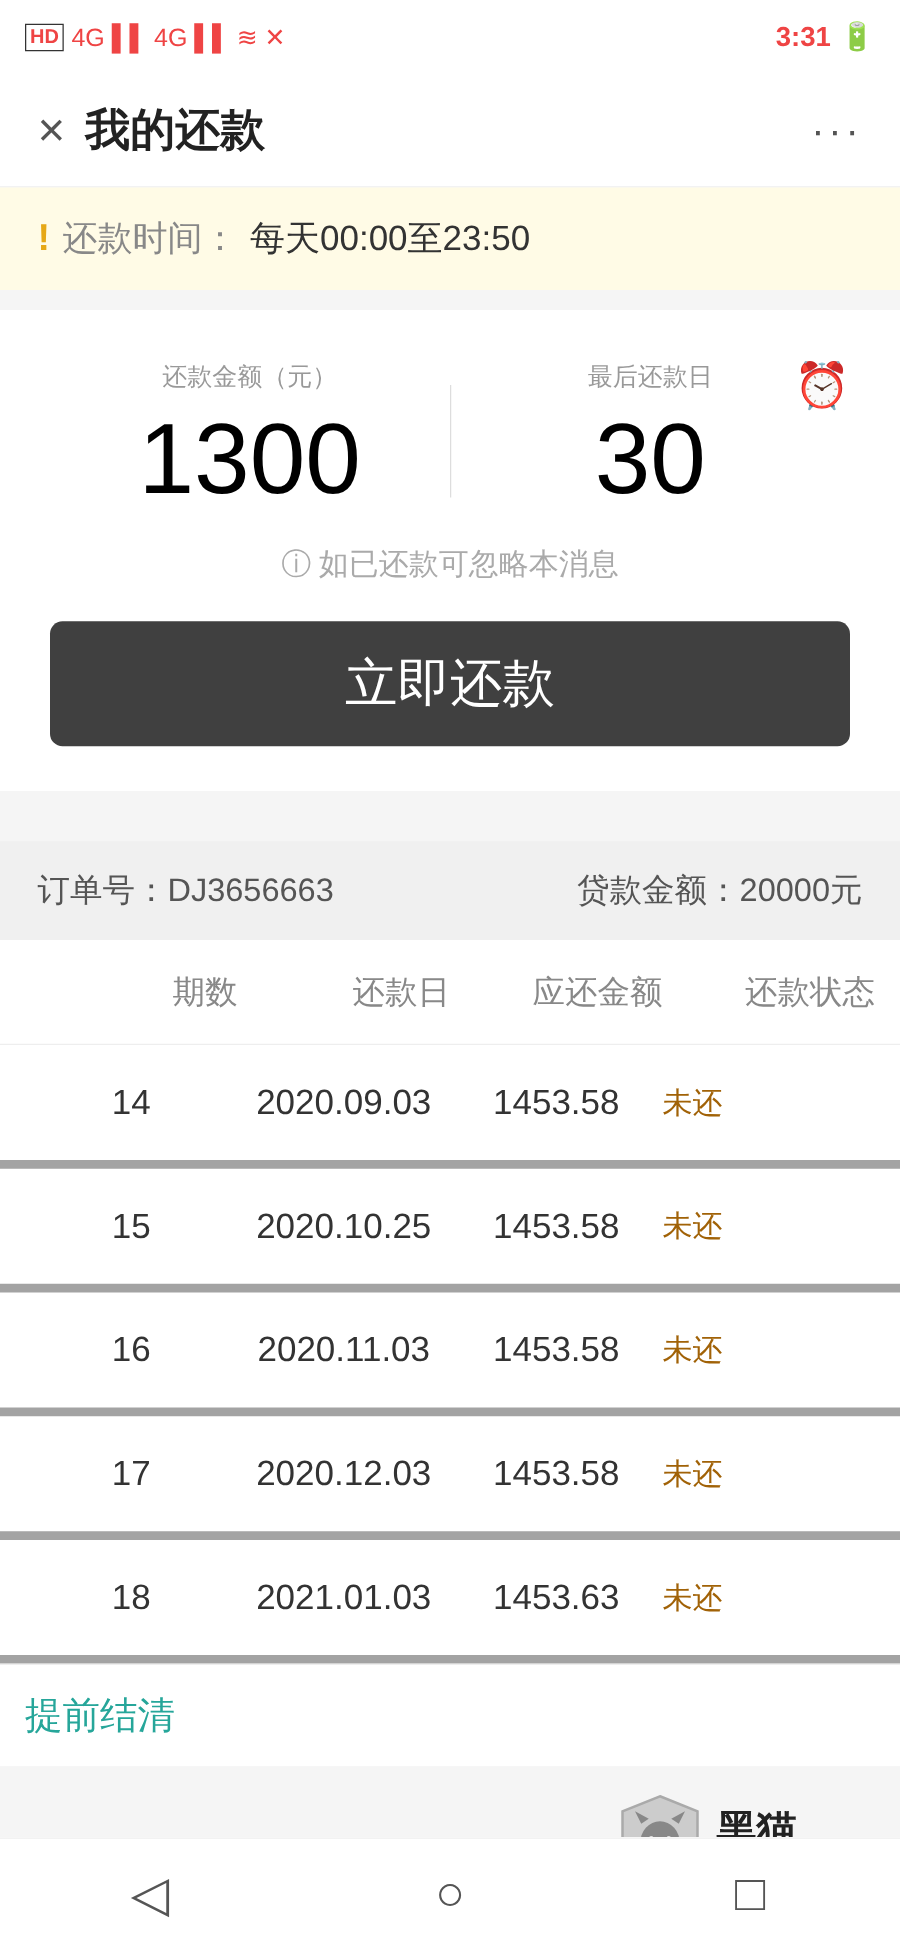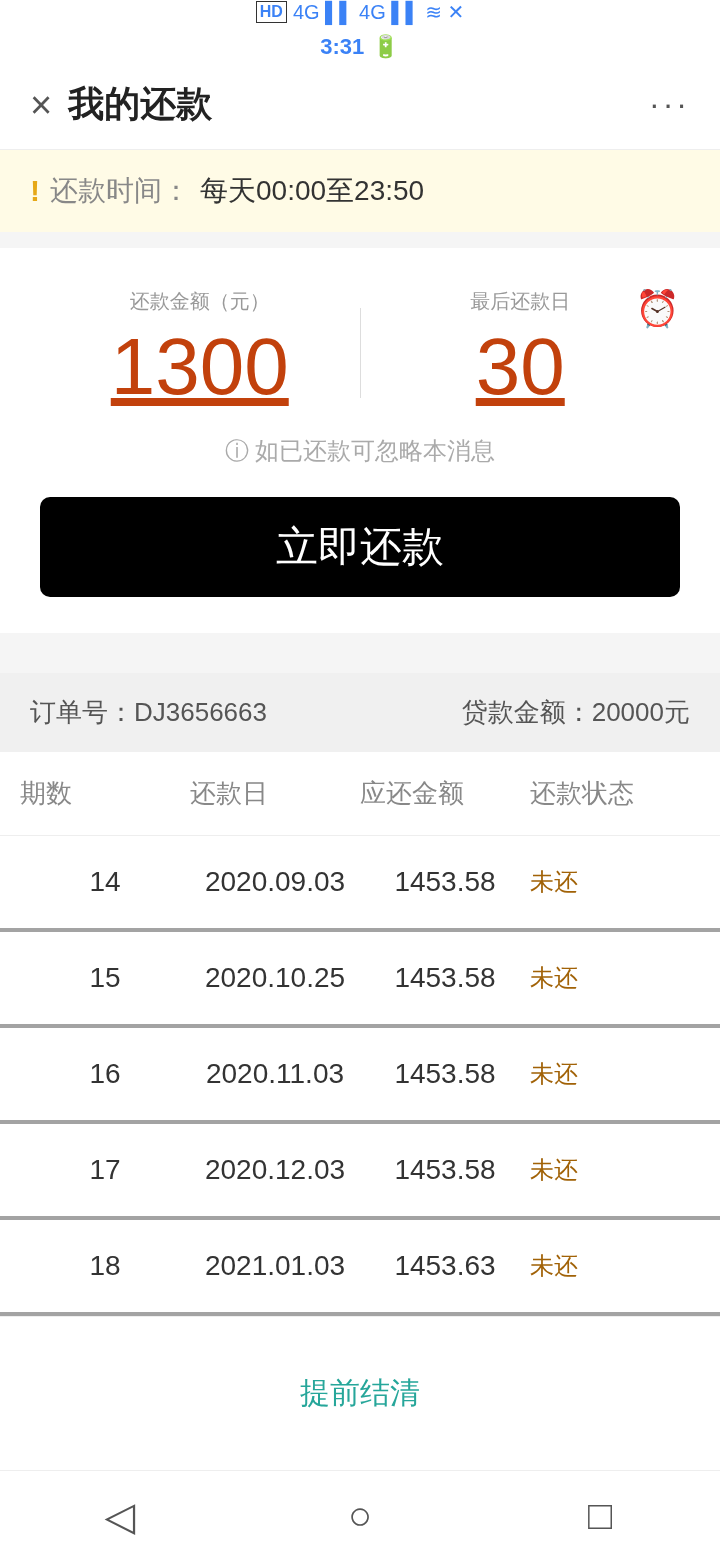--- a/index.html
+++ b/index.html
@@ -16,22 +16,21 @@
     
     .status-bar {
       width: 100%;
       height: 60px;
       background: #fff;
       display: flex;
       align-items: center;
       justify-content: space-between;
       padding: 0 20px;
       font-size: 22px;
-      color: #3b82f6;
-      flex-direction: column;
+      color: #ef4444;
     }
     .status-bar-left {
       display: flex;
       align-items: center;
       gap: 6px;
       font-size: 18px;
     }
     .status-bar-right {
       display: flex;
       align-items: center;
@@ -120,23 +119,22 @@
       margin-top: 20px;
     }
     .repay-label {
       font-size: 20px;
       color: #999;
       margin-bottom: 12px;
     }
     .repay-amount {
       font-size: 80px;
       font-weight: 300;
-      color: #c2410c;
+      color: #000000;
       line-height: 1;
-      text-decoration: underline;
     }
     .alarm-icon {
       position: absolute;
       right: 0;
       top: 0;
       font-size: 36px;
       color: #aaa;
     }
     .repay-note {
       text-align: center;
@@ -148,21 +146,21 @@
       justify-content: center;
       gap: 6px;
     }
     .repay-note-icon {
       color: #aaa;
       font-size: 24px;
     }
     .repay-btn {
       width: 100%;
       height: 100px;
-      background: #000000;
+      background: #404040;
       border-radius: 10px;
       border: none;
       color: #fff;
       font-size: 42px;
       font-weight: 500;
       cursor: pointer;
       display: flex;
       align-items: center;
       justify-content: center;
     }
@@ -189,48 +187,48 @@
       background: #fff;
     }
     .table-header {
       display: flex;
       align-items: center;
       padding: 24px 20px;
       border-bottom: 1px solid #eee;
     }
     .table-header-cell {
       flex: 1;
-      text-align: left;
+      text-align: right;
       font-size: 26px;
       color: #888;
     }
     .table-row {
       display: flex;
       align-items: center;
       padding: 30px 20px;
-      border-bottom: 4px solid #a3a3a3;
+      border-bottom: 7px solid #a3a3a3;
     }
     .table-cell {
       flex: 1;
       text-align: center;
       font-size: 28px;
       color: #333;
     }
     .table-cell-status {
       flex: 1;
       text-align: left;
       font-size: 24px;
       color: #a16207;
     }
 
     
     .early-settlement {
       background: #fff;
-      padding: 56px;
-      text-align: center;
+      padding: 20px;
+      text-align: left;
       font-size: 30px;
       color: #26a69a;
       border-top: 1px solid #eee;
     }
 
     
     .bottom-nav {
       position: fixed;
       bottom: 0;
       width: 720px;

